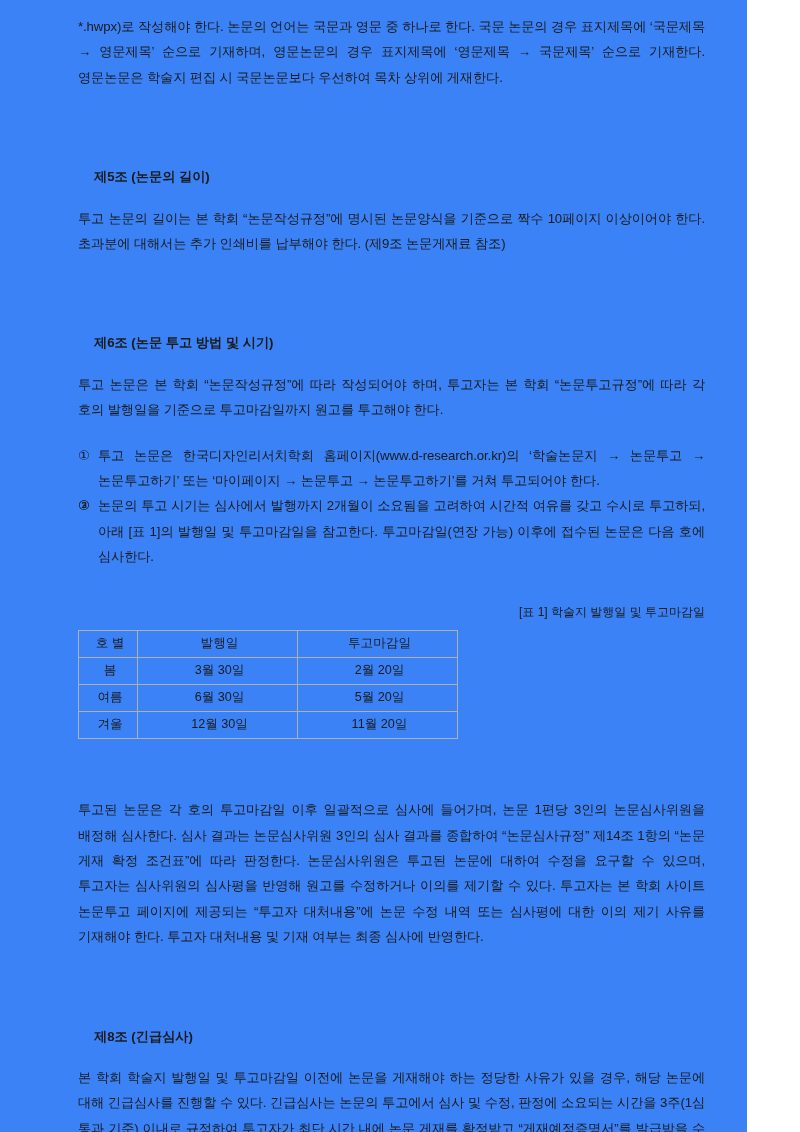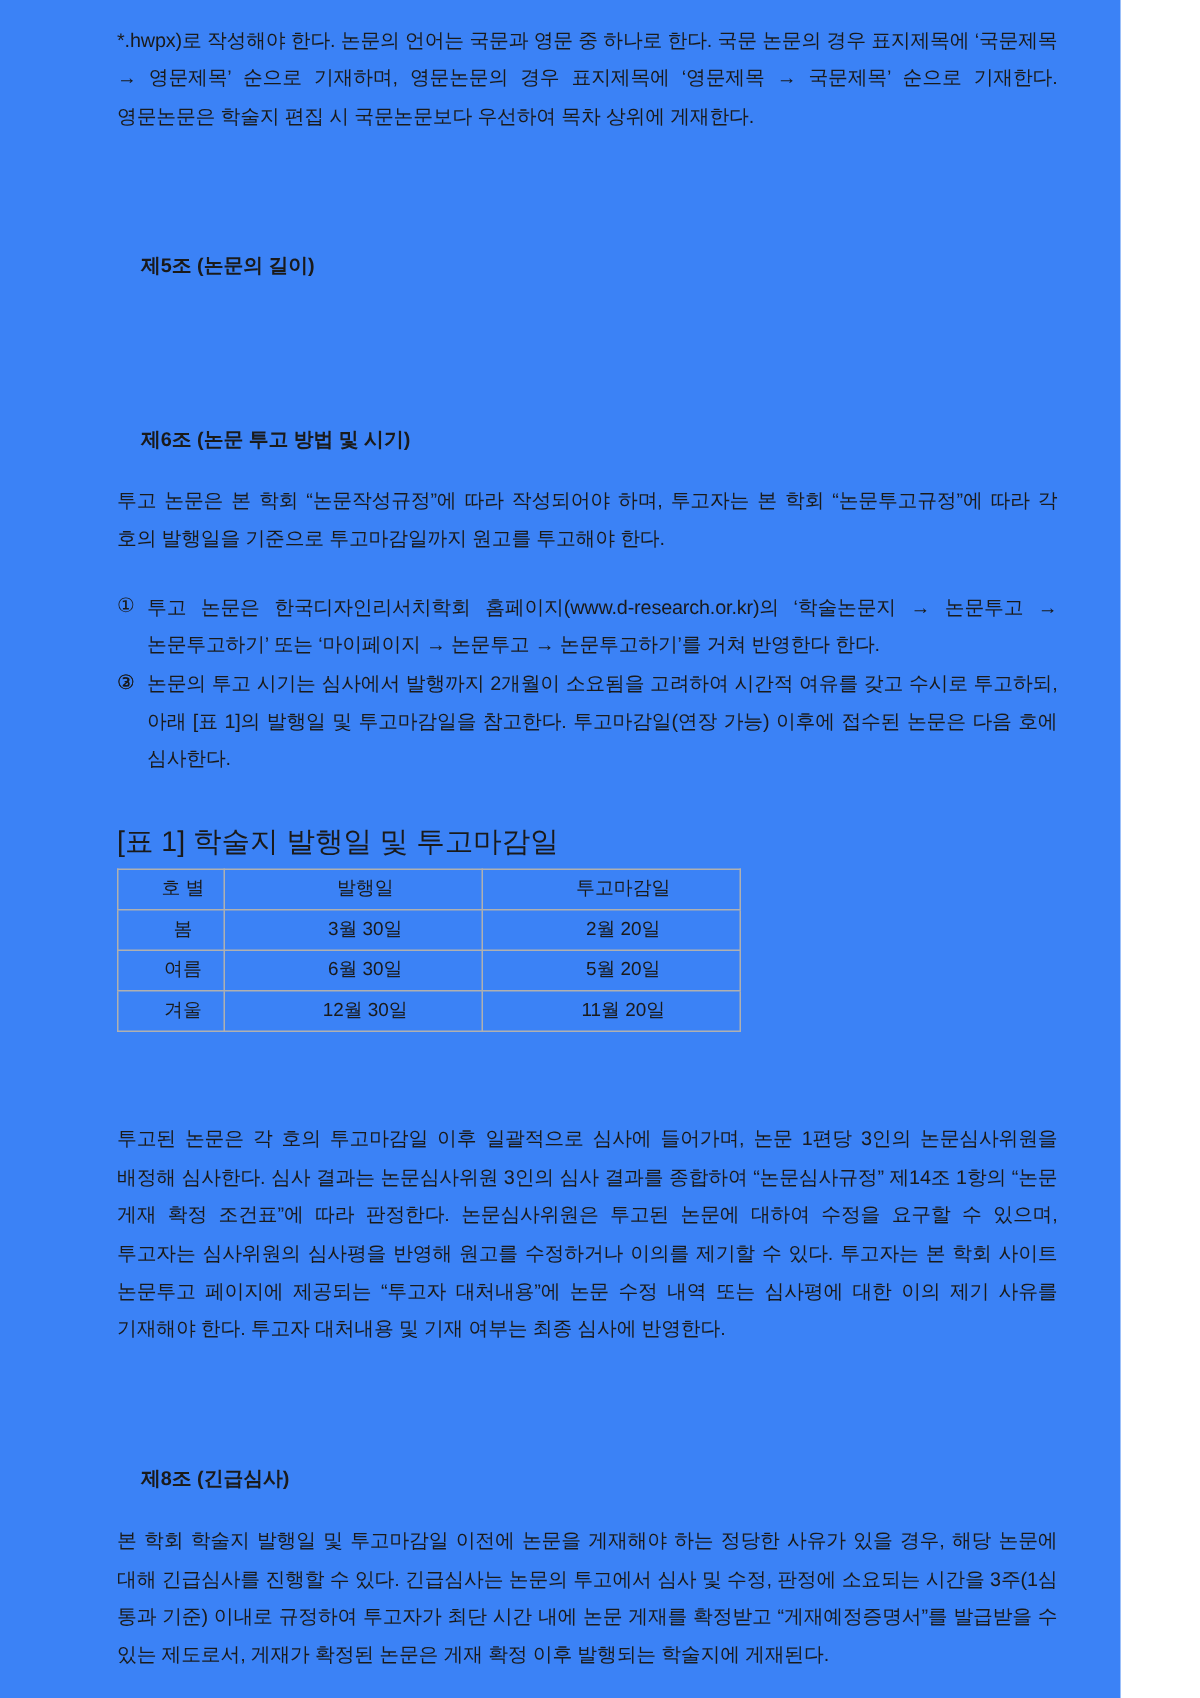--- a/index.html
+++ b/index.html
@@ -54,66 +54,67 @@
     word-break: keep-all;
     letter-spacing: -0.1px;
   }
   .numbered-list li .marker {
     position: absolute;
     left: 0;
     top: 0;
   }
 
   .table-caption {
-    font-size: 19px;
+    font-size: 12px;
     line-height: 25.4px;
     margin: 0 0 5px 0;
-    text-align: left;
+    text-align: right;
   }
   table.issue-table {
     border-collapse: collapse;
     width: 352px;
     table-layout: fixed;
   }
   table.issue-table td {
     border: 1px solid #b0b0b0;
     font-size: 12.6px;
     line-height: 17px;
-    padding: 3px 2px 4px 18px;
+    padding: 3px 2px 4px 6px;
     text-align: center;
     color: #1a1a1a;
     height: 19px;
   }
   table.issue-table .c0 { width: 50px; }
   table.issue-table .c1 { width: 151px; }
   table.issue-table .c2 { width: 151px; }
   .circnum { font-family: "DejaVu Sans", sans-serif; }
 </style>
 </head>
 <body>
 
 <div class="page">
 
   <p class="para">*.hwpx)로 작성해야 한다. 논문의 언어는 국문과 영문 중 하나로 한다. 국문 논문의 경우 표지제목에 ‘국문제목 → 영문제목’ 순으로 기재하며, 영문논문의 경우 표지제목에 ‘영문제목 → 국문제목’ 순으로 기재한다. 영문논문은 학술지 편집 시 국문논문보다 우선하여 목차 상위에 게재한다.</p>
 
   <div class="spacer-xl"></div>
 
   <h2 class="heading">제5조 (논문의 길이)</h2>
+  <p class="para">투고 논문의 길이는 본 학회 “논문작성규정”에 명시된 논문양식을 기준으로 짝수 10페이지 이상이어야 한다. 초과분에 대해서는 추가 인쇄비를 납부해야 한다. (제9조 논문게재료 참조)</p>
 
   <div class="spacer-xl"></div>
 
   <h2 class="heading">제6조 (논문 투고 방법 및 시기)</h2>
   <p class="para">투고 논문은 본 학회 “논문작성규정”에 따라 작성되어야 하며, 투고자는 본 학회 “논문투고규정”에 따라 각 호의 발행일을 기준으로 투고마감일까지 원고를 투고해야 한다.</p>
 
   <div class="spacer-sm"></div>
 
   <ul class="numbered-list">
     <li>
       <span class="marker circnum">①</span>
-      <span>투고 논문은 한국디자인리서치학회 홈페이지(www.d-research.or.kr)의 ‘학술논문지 → 논문투고 → 논문투고하기’ 또는 ‘마이페이지 → 논문투고 → 논문투고하기’를 거쳐 반영한다 한다.</span>
+      <span>투고 논문은 한국디자인리서치학회 홈페이지(www.d-research.or.kr)의 ‘학술논문지 → 논문투고 → 논문투고하기’ 또는 ‘마이페이지 → 논문투고 → 논문투고하기’를 거쳐 투고되어야 한다.</span>
     </li>
     <li>
       <span class="marker circnum">②</span>
     </li>
     <li>
       <span class="marker circnum">③</span>
       <span>논문의 투고 시기는 심사에서 발행까지 2개월이 소요됨을 고려하여 시간적 여유를 갖고 수시로 투고하되, 아래 [표 1]의 발행일 및 투고마감일을 참고한다. 투고마감일(연장 가능) 이후에 접수된 논문은 다음 호에 심사한다.</span>
     </li>
   </ul>
 

